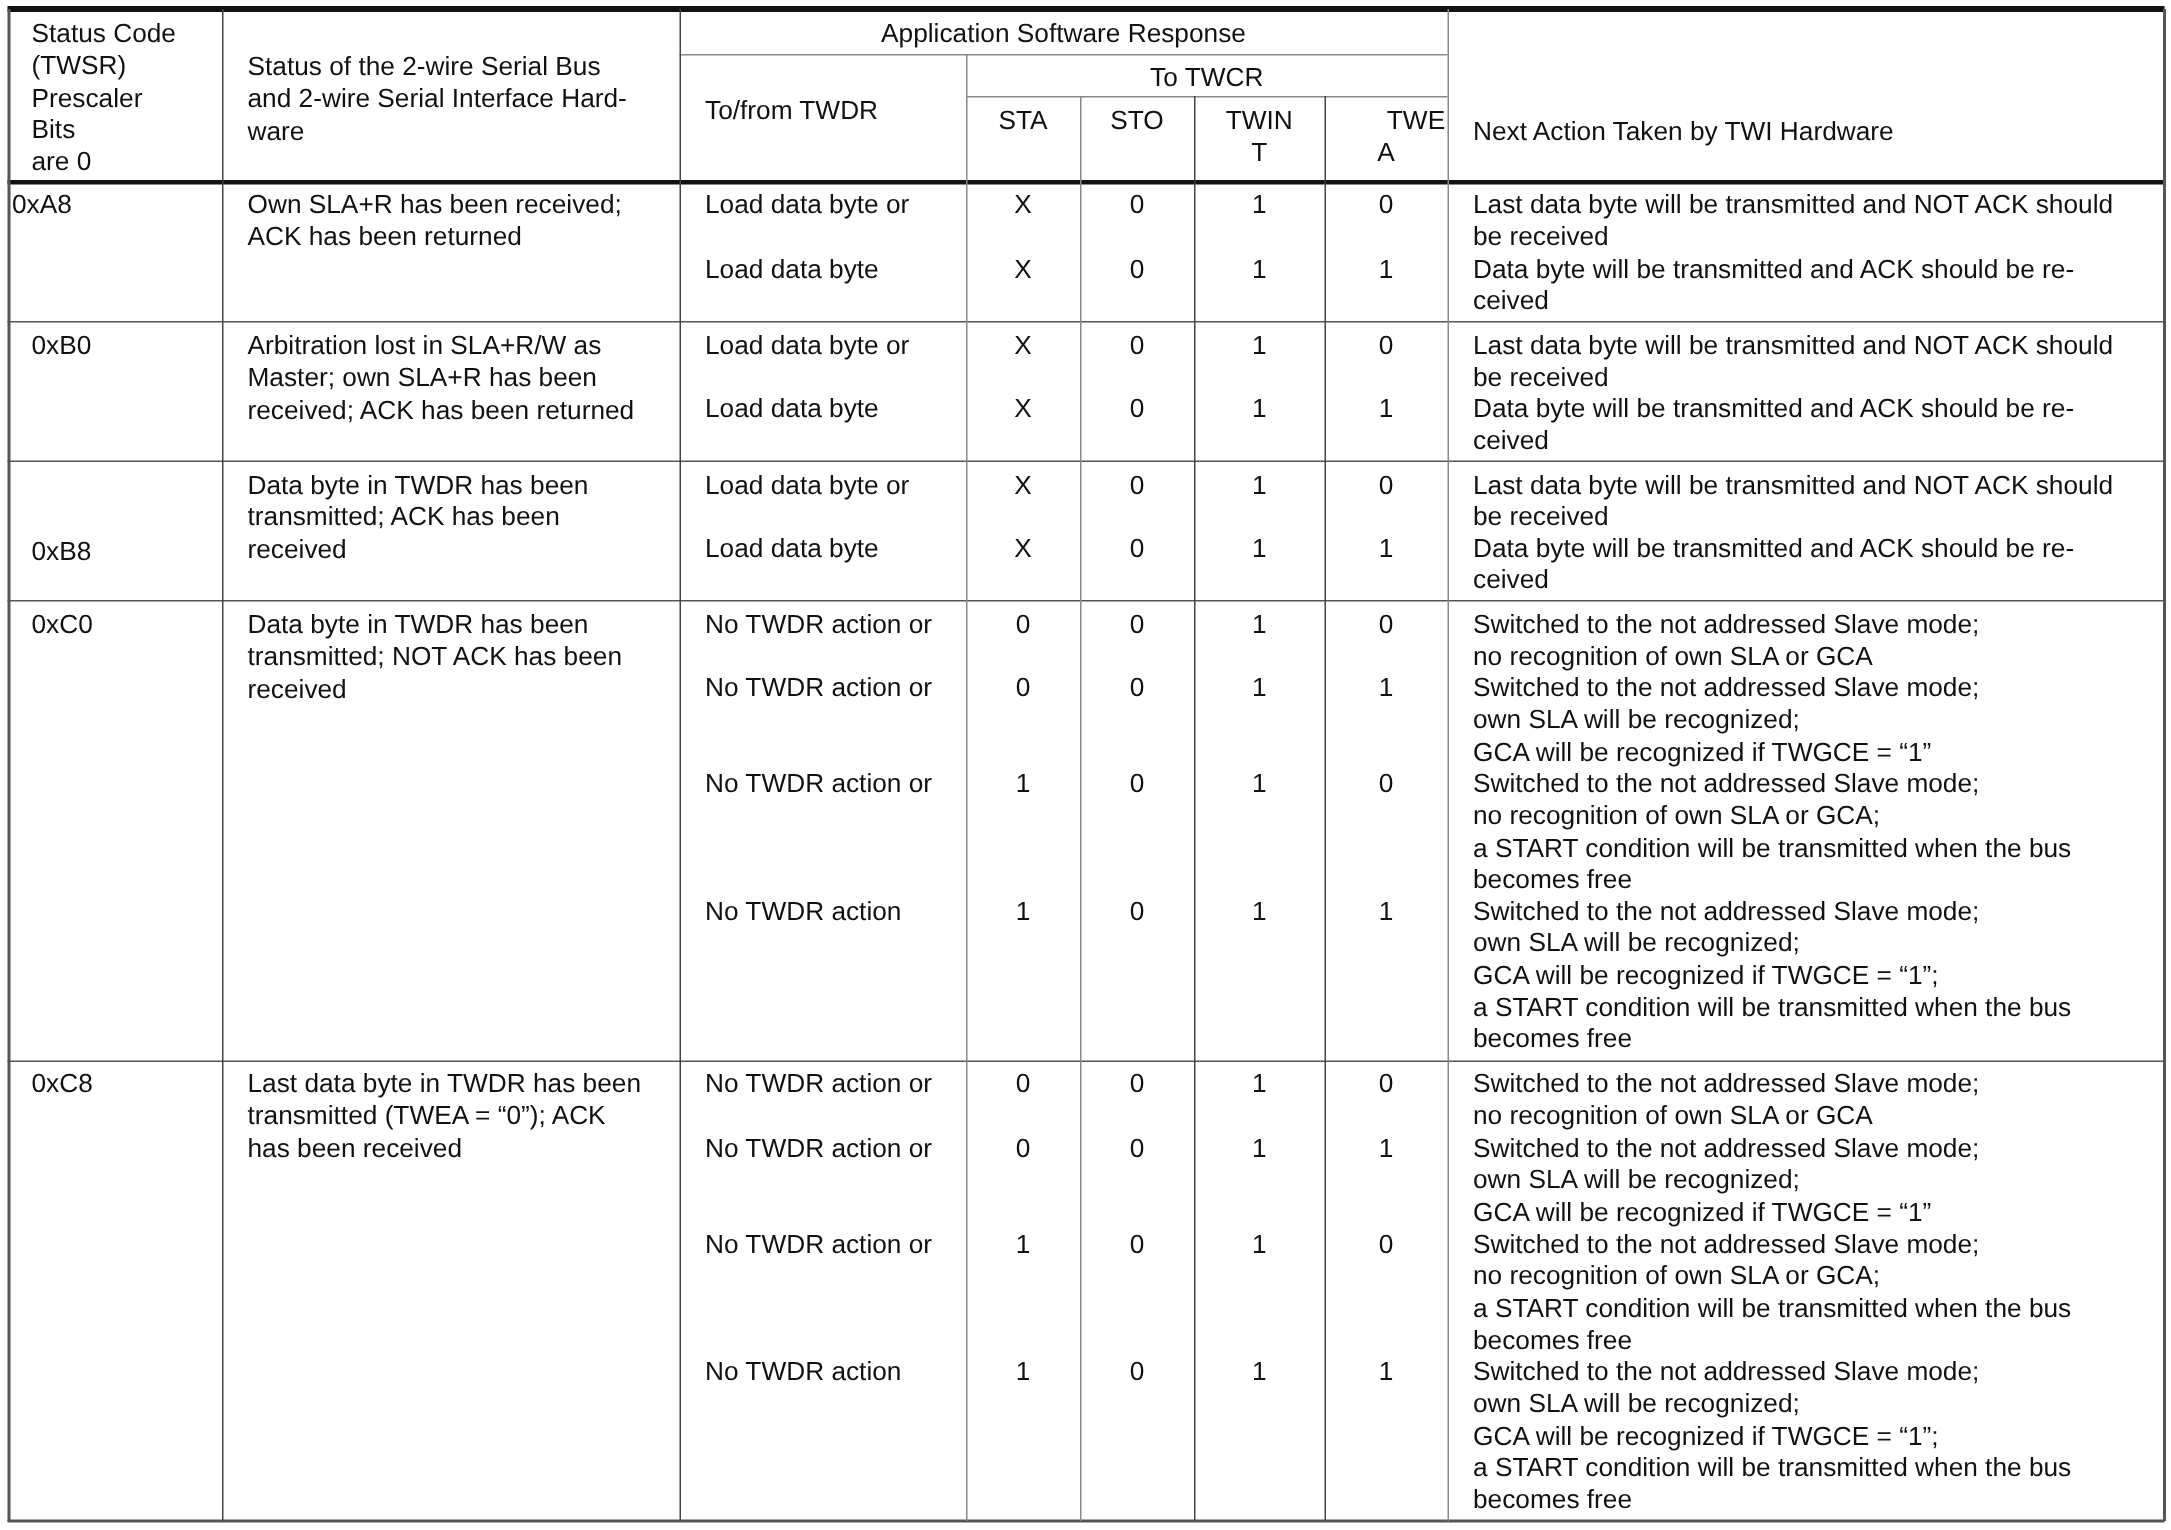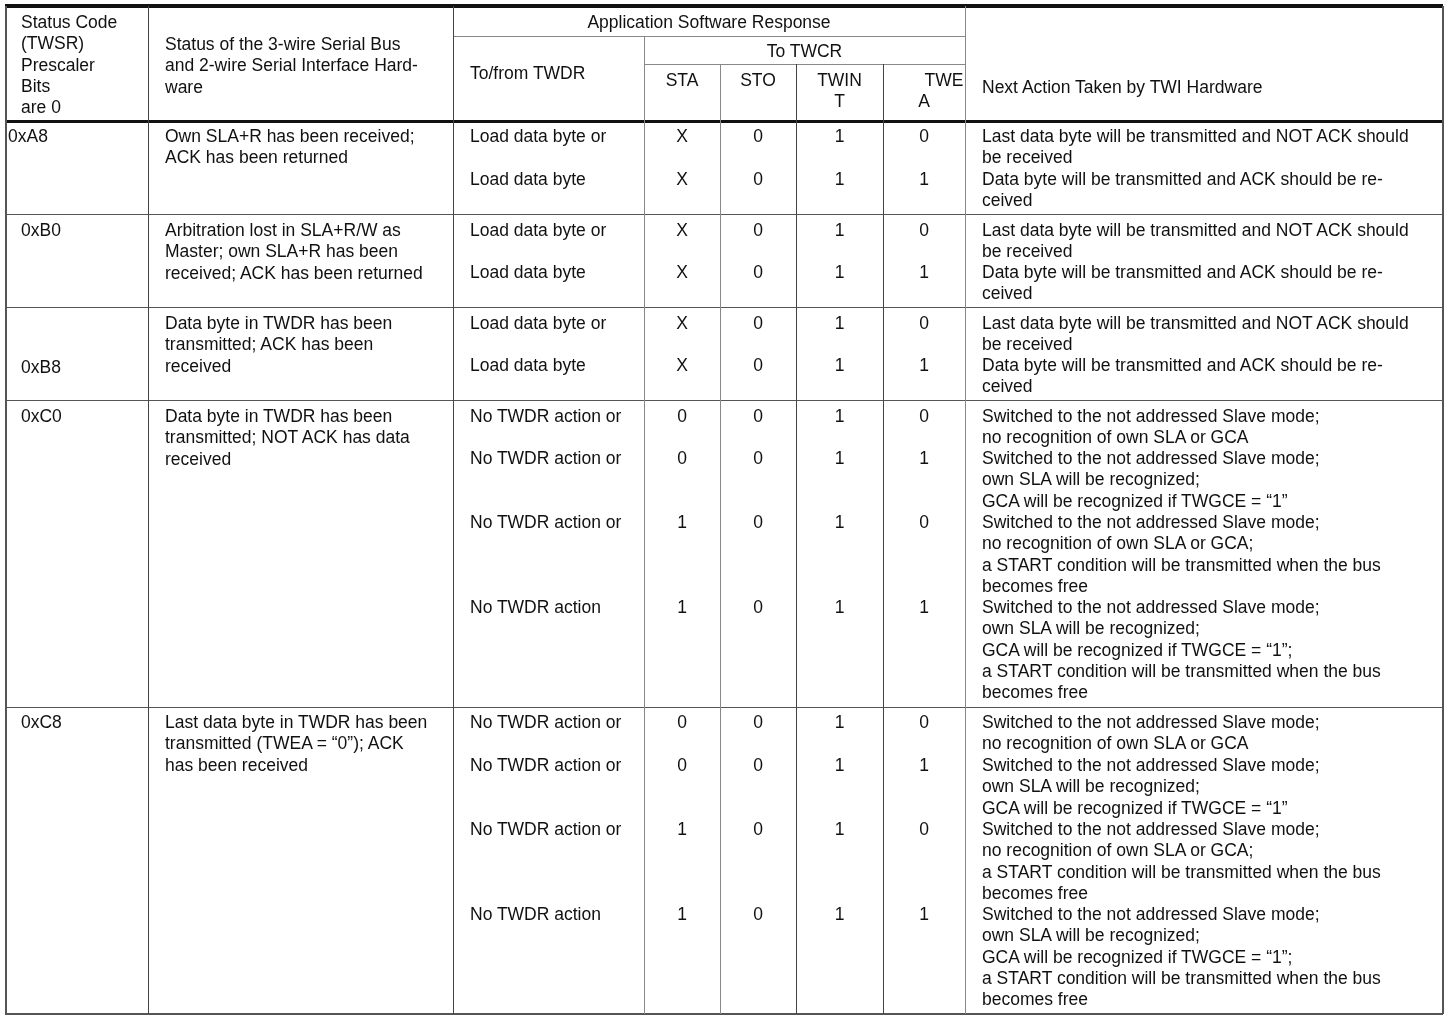--- a/index.html
+++ b/index.html
@@ -31,21 +31,21 @@
     <div class="vl" style="left: 644px; top: 36px; height: 978px; border-left-width: 1px; border-left-color: rgb(136, 136, 136);"></div>
     <div class="vl" style="left: 720px; top: 64px; height: 950px; border-left-width: 1px; border-left-color: rgb(136, 136, 136);"></div>
     <div class="vl" style="left: 796px; top: 64px; height: 950px; border-left-width: 1px; border-left-color: rgb(68, 68, 68);"></div>
     <div class="vl" style="left: 883px; top: 64px; height: 950px; border-left-width: 1px; border-left-color: rgb(68, 68, 68);"></div>
     <div class="vl" style="left: 965px; top: 6px; height: 1008px; border-left-width: 1px; border-left-color: rgb(136, 136, 136);"></div>
     <div class="t" style="left: 21px; top: 12px;">Status Code</div>
     <div class="t" style="left: 21px; top: 33.3px;">(TWSR)</div>
     <div class="t" style="left: 21px; top: 54.6px;">Prescaler</div>
     <div class="t" style="left: 21px; top: 75.9px;">Bits</div>
     <div class="t" style="left: 21px; top: 97.2px;">are 0</div>
-    <div class="t just" style="left: 165px; top: 34px; width: 273px;">Status of the 3-wire Serial Bus</div>
+    <div class="t just" style="left: 165px; top: 34px; width: 273px;">Status of the 2-wire Serial Bus</div>
     <div class="t just" style="left: 165px; top: 55.3px; width: 273px;">and 2-wire Serial Interface Hard-</div>
     <div class="t just" style="left: 165px; top: 76.6px; width: 273px;">ware</div>
     <div class="t c" style="left: 453px; top: 12px; width: 512px;">Application Software Response</div>
     <div class="t" style="left: 470px; top: 63px;">To/from TWDR</div>
     <div class="t c" style="left: 644px; top: 41px; width: 321px;">To TWCR</div>
     <div class="t c" style="left: 644px; top: 70px; width: 76px;">STA</div>
     <div class="t c" style="left: 720px; top: 70px; width: 76px;">STO</div>
     <div class="t c" style="left: 796px; top: 70px; width: 87px;">TWIN</div>
     <div class="t c" style="left: 796px; top: 91.3px; width: 87px;">T</div>
     <div class="t c" style="left: 883px; top: 70px; width: 82px; padding-left: 20px;">TWE</div>
@@ -99,21 +99,21 @@
     <div class="t" style="left: 982px; top: 334.3px;">be received</div>
     <div class="t" style="left: 470px; top: 355px;">Load data byte</div>
     <div class="t c" style="left: 644px; top: 355px; width: 76px;">X</div>
     <div class="t c" style="left: 720px; top: 355px; width: 76px;">0</div>
     <div class="t c" style="left: 796px; top: 355px; width: 87px;">1</div>
     <div class="t c" style="left: 883px; top: 355px; width: 82px;">1</div>
     <div class="t" style="left: 982px; top: 355px;">Data byte will be transmitted and ACK should be re-</div>
     <div class="t" style="left: 982px; top: 376.3px;">ceived</div>
     <div class="t" style="left: 21px; top: 406px;">0xC0</div>
     <div class="t just" style="left: 165px; top: 406px; width: 273px;">Data byte in TWDR has been</div>
-    <div class="t just" style="left: 165px; top: 427.3px; width: 273px;">transmitted; NOT ACK has data</div>
+    <div class="t just" style="left: 165px; top: 427.3px; width: 273px;">transmitted; NOT ACK has been</div>
     <div class="t just" style="left: 165px; top: 448.6px; width: 273px;">received</div>
     <div class="t" style="left: 470px; top: 406px;">No TWDR action or</div>
     <div class="t c" style="left: 644px; top: 406px; width: 76px;">0</div>
     <div class="t c" style="left: 720px; top: 406px; width: 76px;">0</div>
     <div class="t c" style="left: 796px; top: 406px; width: 87px;">1</div>
     <div class="t c" style="left: 883px; top: 406px; width: 82px;">0</div>
     <div class="t" style="left: 982px; top: 406px;">Switched to the not addressed Slave mode;</div>
     <div class="t" style="left: 982px; top: 427.3px;">no recognition of own SLA or GCA</div>
     <div class="t" style="left: 470px; top: 448px;">No TWDR action or</div>
     <div class="t c" style="left: 644px; top: 448px; width: 76px;">0</div>

